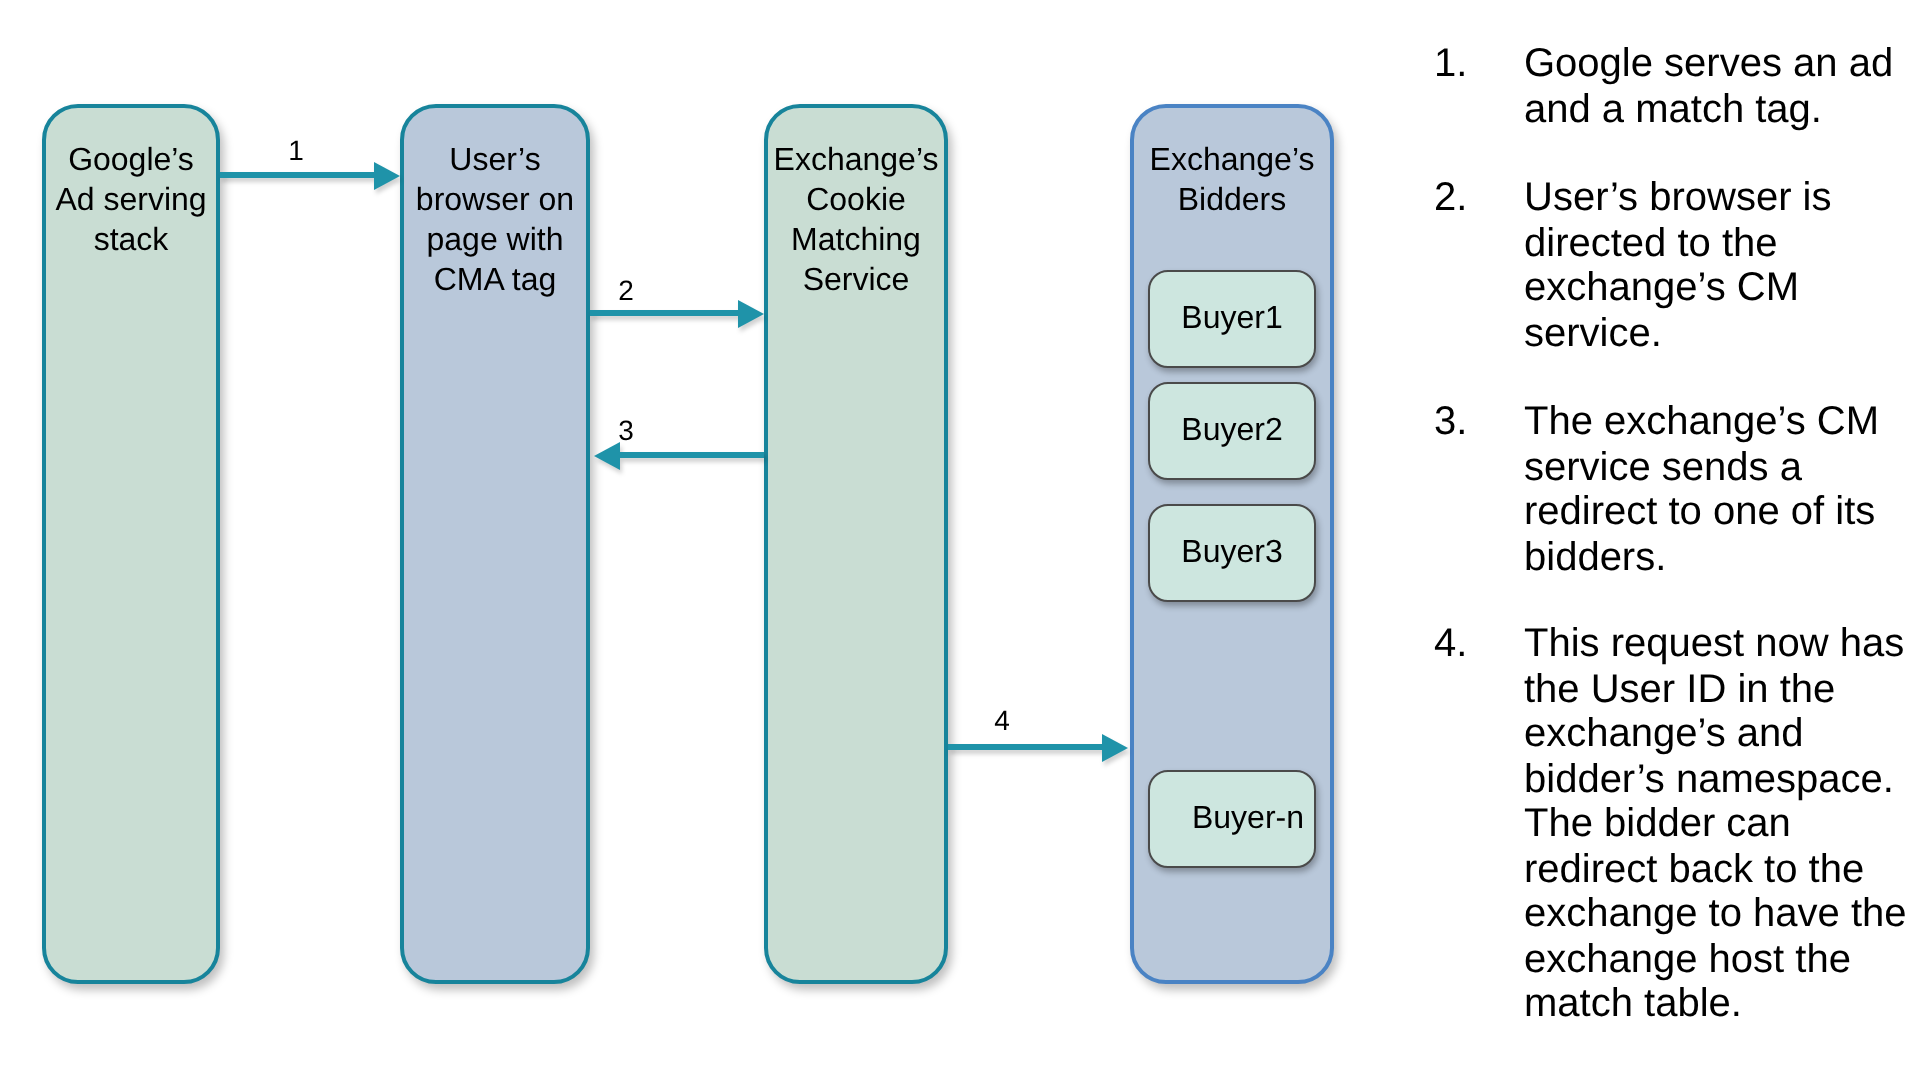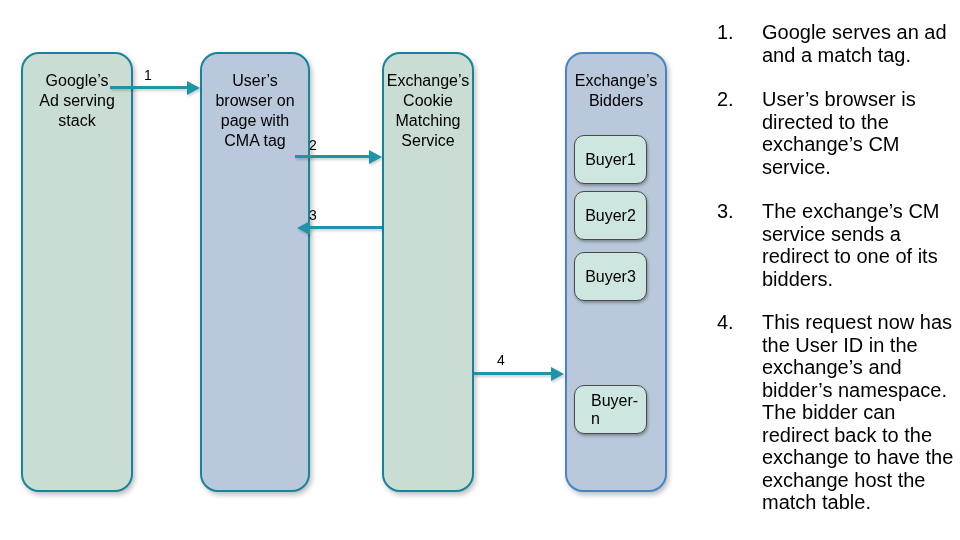--- a/index.html
+++ b/index.html
@@ -13,26 +13,26 @@
     border-radius:18px; border:2px solid var(--teal-border);
     box-shadow:2px 3px 5px rgba(0,0,0,0.25);
   }
   .box.green { background:var(--green-fill); }
   .box.blue  { background:var(--blue-fill); }
   .box.blue-border { border-color:var(--blue-border); }
   .box-title {
     display:block; padding-top:17px; text-align:center;
     font-size:16px; line-height:20px; white-space:pre-line;
   }
-  #box-google  { left:21px;  width:112px; }
-  #box-browser { left:200px; width:110px; }
+  #box-google  { left:21px;  width:89px; }
+  #box-browser { left:200px; width:95px; }
   #box-cms     { left:382px; width:92px; }
   #box-bidders { left:565px; width:102px; }
   .buyer {
-    position:absolute; left:7px; width:73px; height:49px; box-sizing:border-box;
+    position:absolute; left:7px; width:84px; height:49px; box-sizing:border-box;
     background:var(--buyer-fill); border:1px solid #4a4a4a; border-radius:10px;
     display:flex; align-items:center; justify-content:center;
     font-size:16px; box-shadow:1px 2px 3px rgba(0,0,0,0.3);
   }
   #buyer-1 { top:81px; }
   #buyer-2 { top:137px; }
   #buyer-3 { top:198px; }
   #buyer-n { top:331px;padding-left:16px; }
   
   .arrow {

